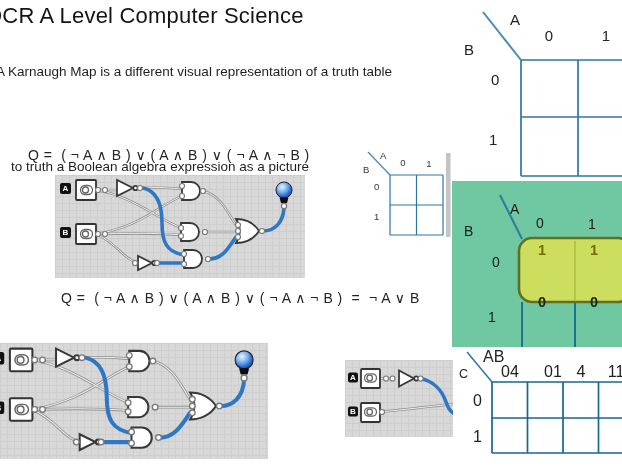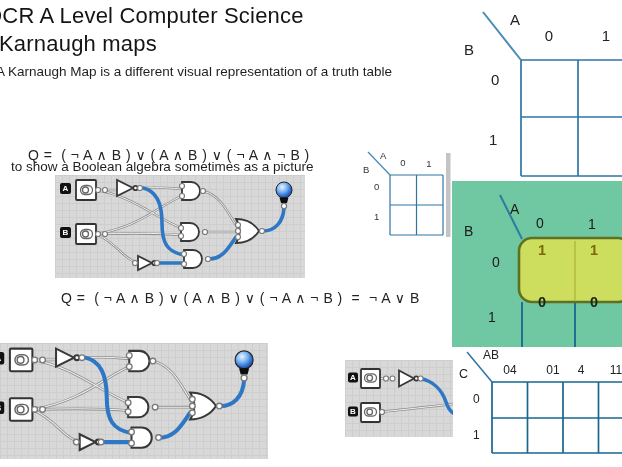--- a/index.html
+++ b/index.html
@@ -21,40 +21,39 @@
   .blue{stroke:#2e77c5;stroke-width:3.6;fill:none;stroke-linecap:round;}
   .gate{fill:#ffffff;stroke:#383838;stroke-width:1.8;}
   .dot{fill:#ffffff;stroke:#7a7a7a;stroke-width:1.2;}
   .swbox{fill:#ffffff;stroke:#333;stroke-width:1.8;}
   .swicon{fill:none;stroke:#666;stroke-width:1.3;}
   .lblbox{fill:#111;}
   .lbltxt{fill:#fff;font-size:8px;font-weight:bold;font-family:"Liberation Sans",sans-serif;text-anchor:middle;}
   
   .klabel15{position:absolute;font-size:15px;color:#222;}
   .klabel9{position:absolute;font-size:9.5px;color:#333;}
-  .klabel11{position:absolute;font-size:12px;color:#222;}
+  .klabel11{position:absolute;font-size:16px;color:#222;}
   .glabel{position:absolute;font-size:14px;color:#1b1b1b;}
   .gval{position:absolute;width:22px;text-align:center;font-size:14.5px;font-weight:bold;}
   .c{width:14px;text-align:center;}
   .c20{width:20px;text-align:center;}
   .c10{width:10px;text-align:center;}
   .gpanel{background:#6fc8a1;overflow:hidden;}
 </style>
 </head>
 <body>
 
 <div class="slide">
 
   <div class="abs title" style="left:-15px;top:3px;">OCR A Level Computer Science</div>
-  <div class="abs title" style="left:-1px;top:31px;">Karnaugh maps</div>
 
   <div class="abs para" style="left:-4px;top:64px;">A Karnaugh Map is a different visual representation of a truth table</div>
   <div class="abs para" style="left:-4px;top:109px;">
     <br>
-    <span>to show a Boolean algebra sometimes as a picture</span>
+    <span>to truth a Boolean algebra expression as a picture</span>
   </div>
 
   <div class="abs eq" style="left:28px;top:147px;">Q =  ( ¬ A ∧ B ) ∨ ( A ∧ B ) ∨ ( ¬ A ∧ ¬ B )</div>
   <div class="abs eq" style="left:61px;top:290px;">Q =  ( ¬ A ∧ B ) ∨ ( A ∧ B ) ∨ ( ¬ A ∧ ¬ B )  =  ¬ A ∨ B</div>
 
   <div class="abs panel" style="left:55px;top:175px;width:250px;height:103px;">
     <svg width="250" height="103" viewBox="0 0 250 103">
       <defs>
         <radialGradient id="bulbg" cx="38%" cy="32%" r="75%">
           <stop offset="0%" stop-color="#eaf4ff"></stop>

